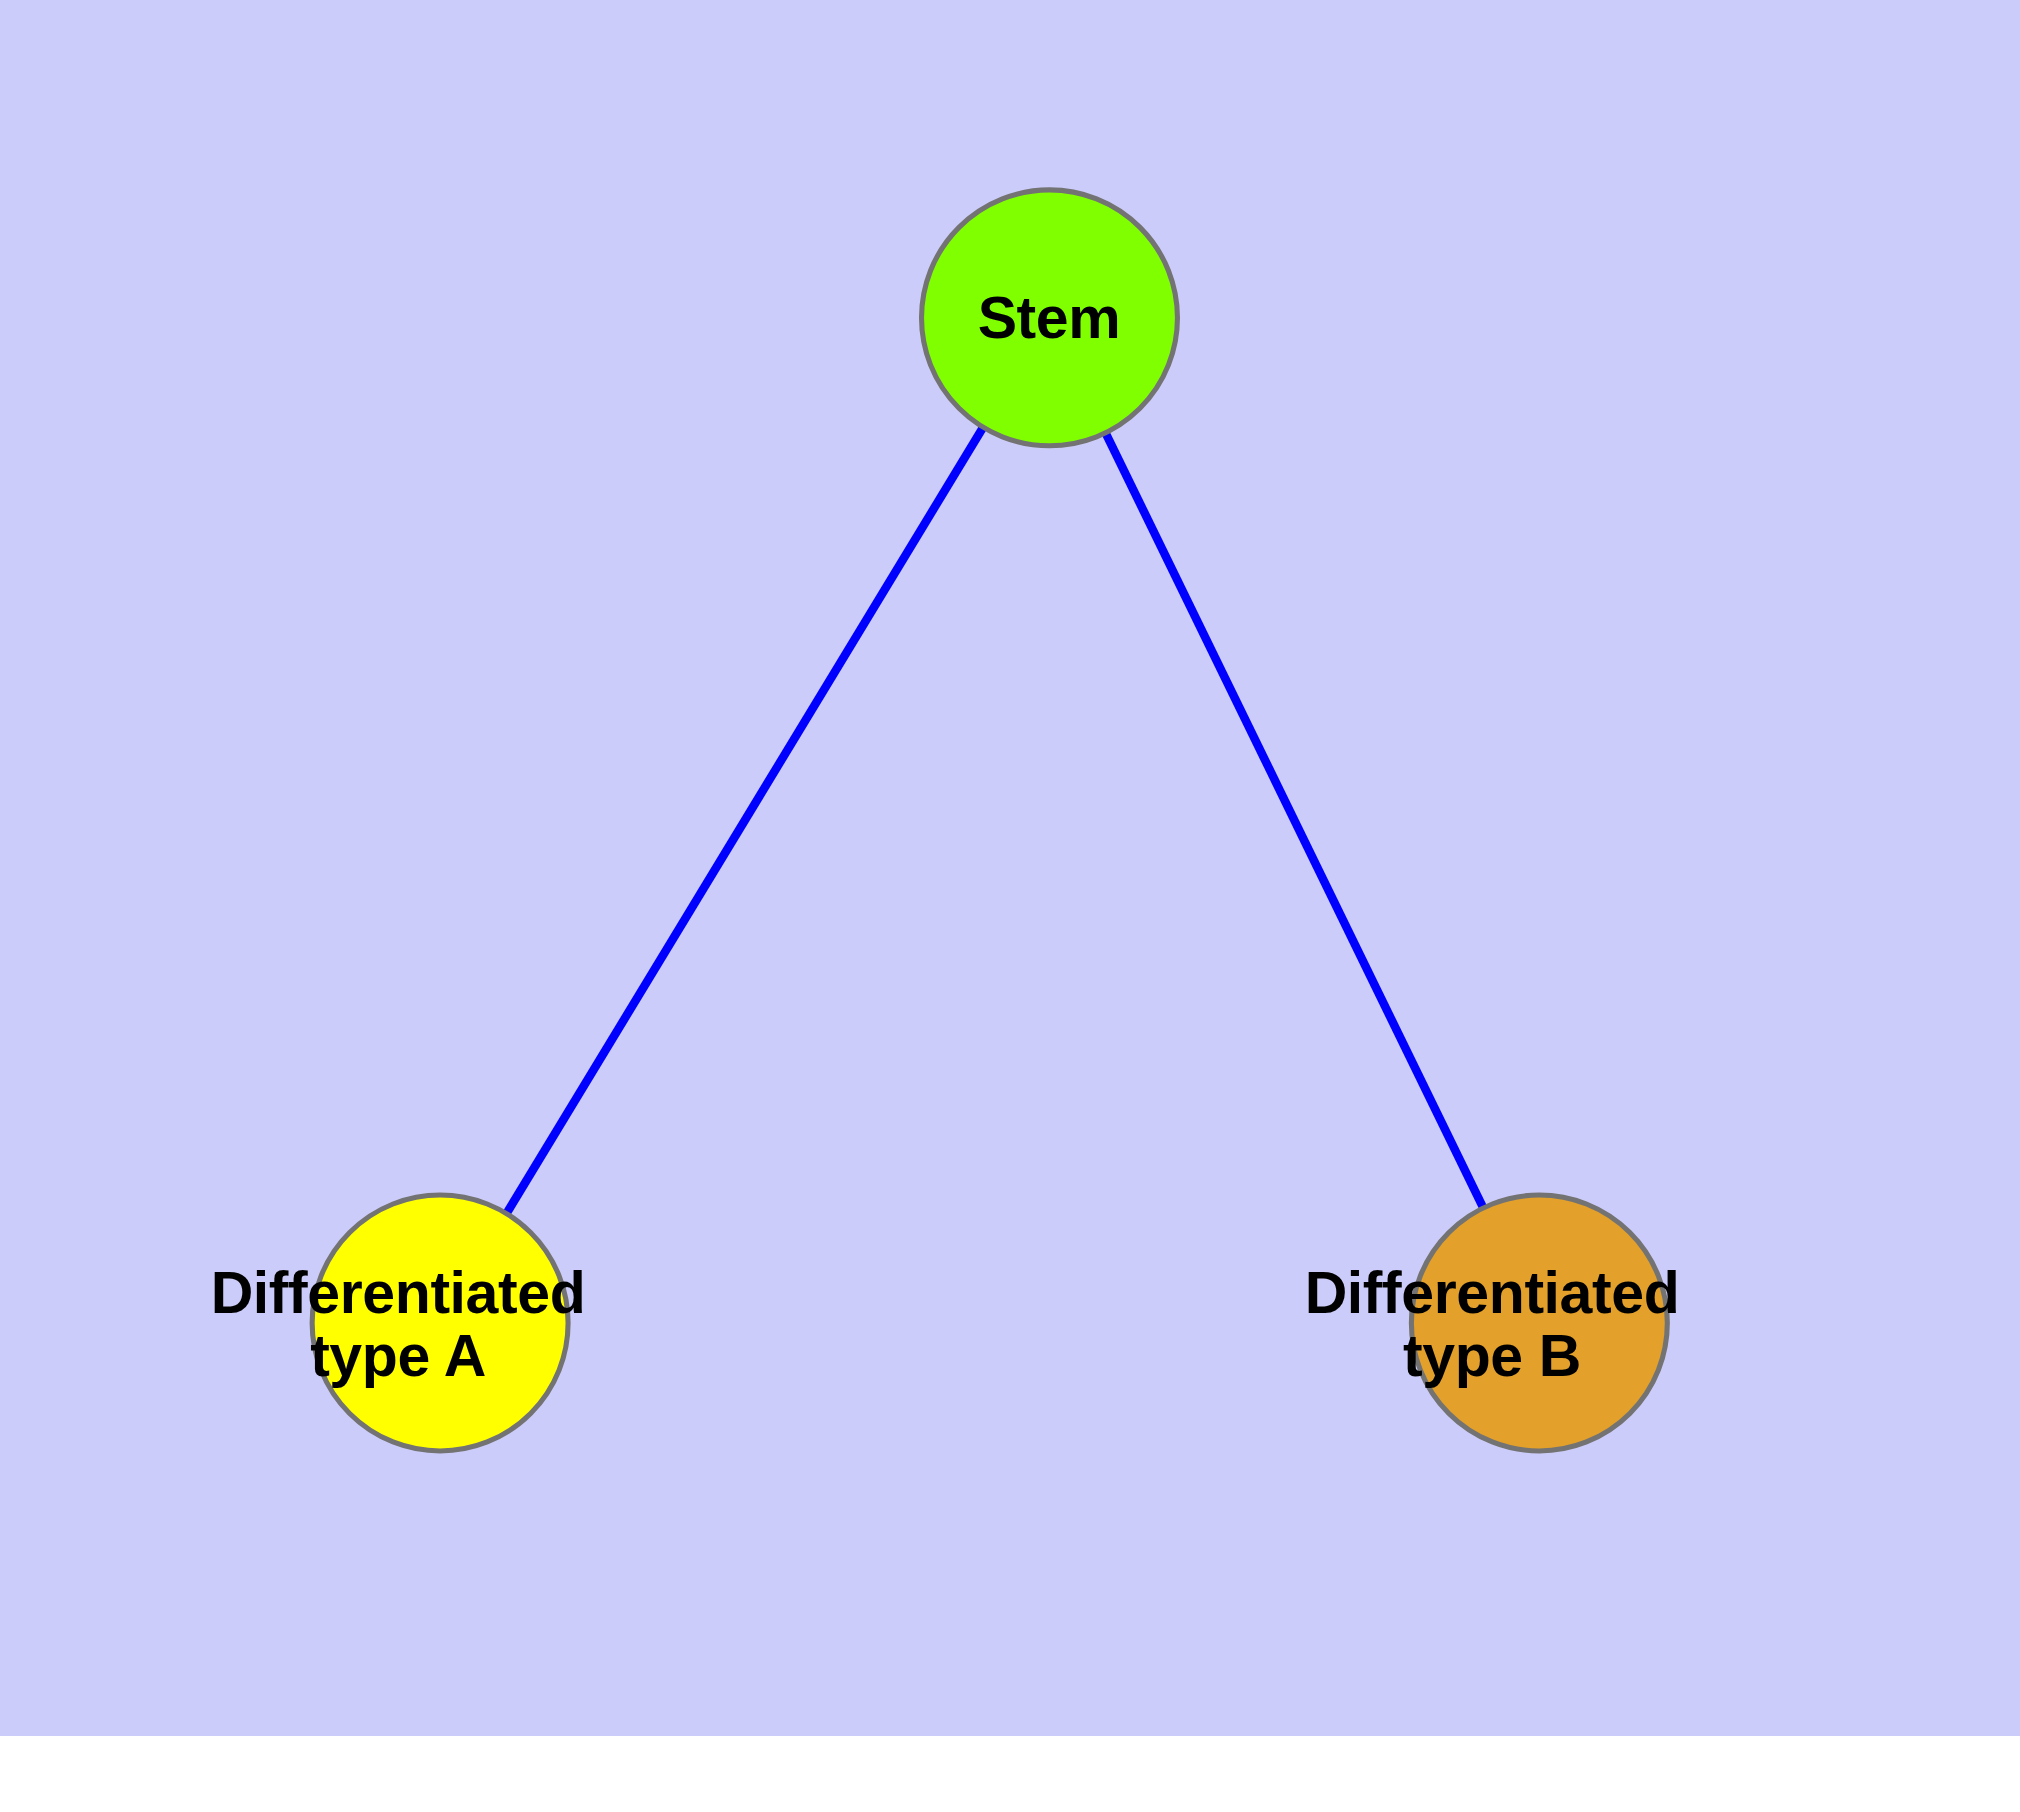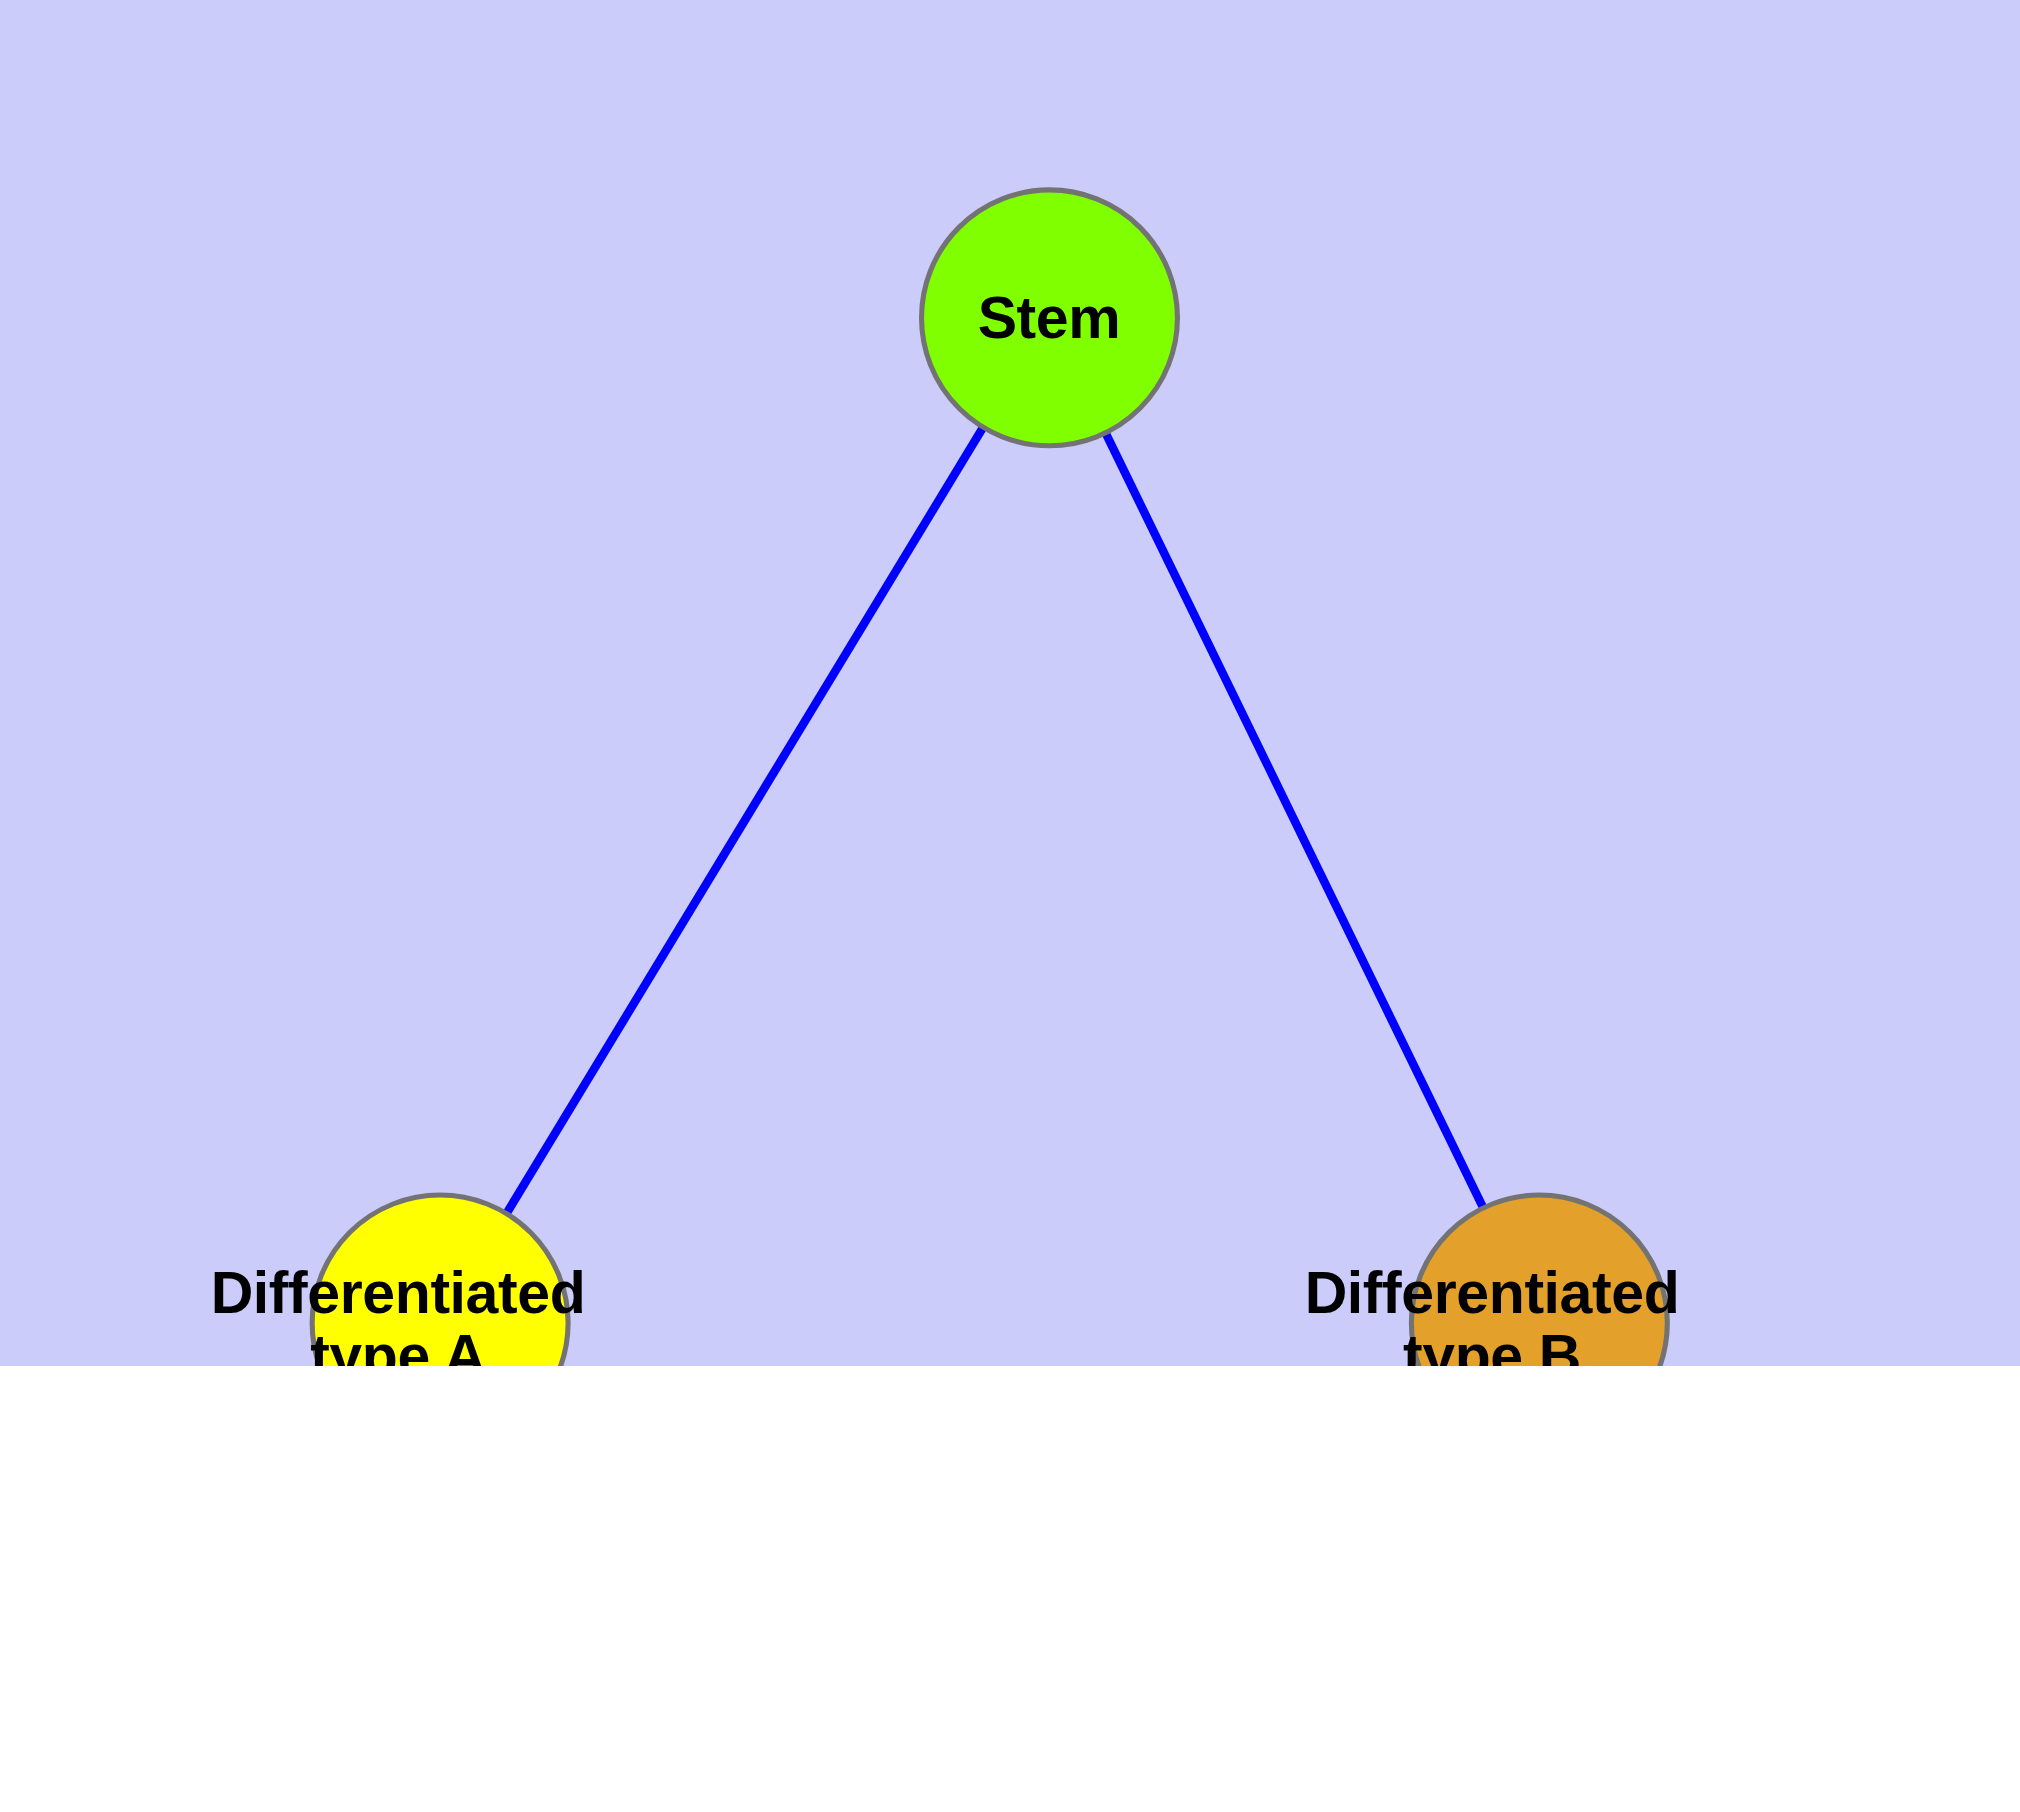--- a/index.html
+++ b/index.html
@@ -51,21 +51,21 @@
   #label-diff-b {
     font-size: 59px;
     left: 1492px;
     top: 1325px;
     transform: translate(-50%, -50%);
   }
 </style>
 </head>
 <body>
 
-<div id="canvas" style="width: 2021px; height: 1366px;">
+<div id="canvas" style="width: 2021px; height: 1736px;">
 
   <div id="bg-rect" style="background: rgb(204, 204, 250);"></div>
 
   <svg id="graph-svg" viewBox="0 0 2384 2138" xmlns="http://www.w3.org/2000/svg" style="width: 2021px; height: 1812px;">
 
     <g>
       <line class="graph-edge" x1="1238" y1="375" x2="519" y2="1561" stroke="#0000ff" stroke-width="10" stroke-linecap="butt"></line>
       <line class="graph-edge" x1="1238" y1="375" x2="1816" y2="1561" stroke="#0000ff" stroke-width="10" stroke-linecap="butt"></line>
     </g>
 

